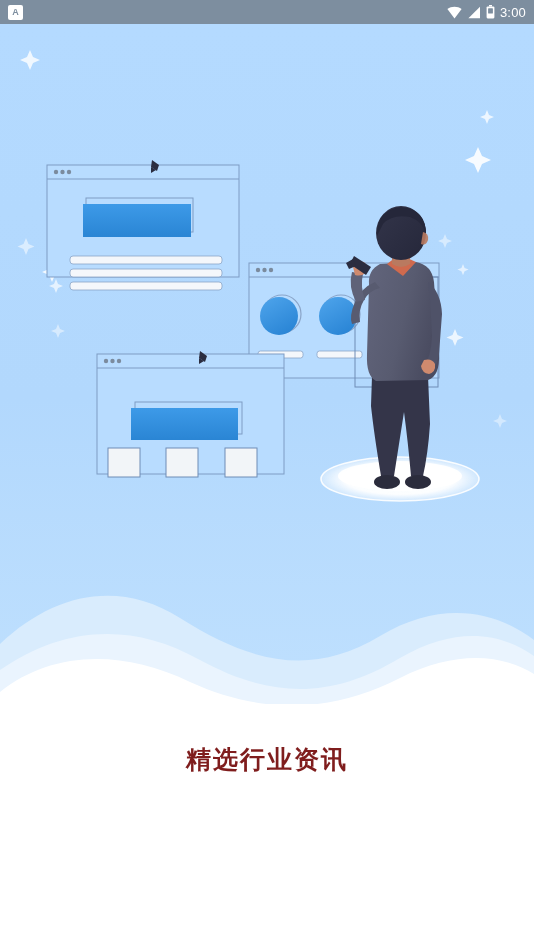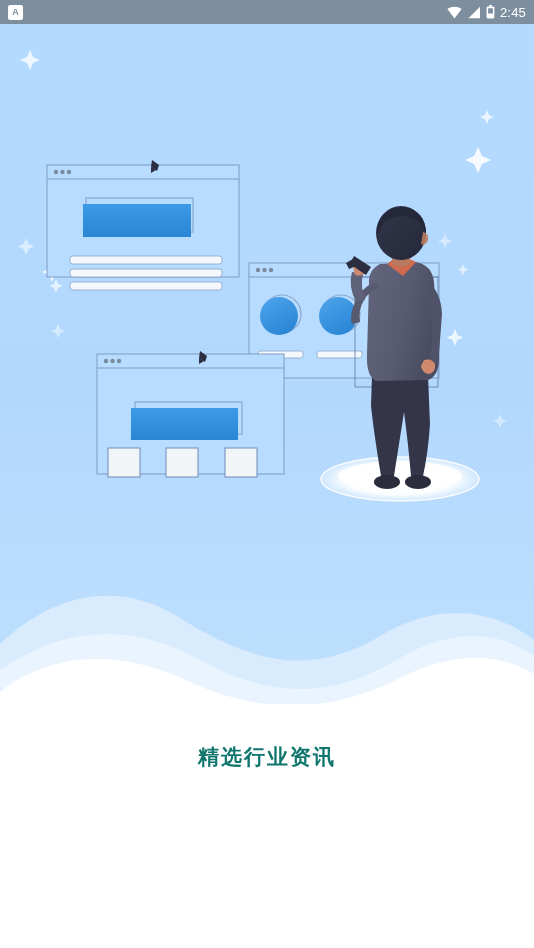--- a/index.html
+++ b/index.html
@@ -74,24 +74,24 @@
 
   
   .caption {
     position: absolute;
     left: 0;
     top: 744px;
     width: 534px;
     text-align: center;
   }
   .caption-title {
-    font-size: 21px;
+    font-size: 25px;
     font-weight: 600;
     letter-spacing: 2px;
-    color: #0f766e;
+    color: #7f1d1d;
     line-height: 1.25;
   }
   .caption-sub {
     margin-top: 16px;
     font-size: 18px;
     letter-spacing: 1.5px;
     color: #cbcbcb;
     line-height: 1.3;
   }
 </style>
@@ -121,21 +121,21 @@
         </svg>
       </span>
 
       <span style="display:inline-flex;">
         <svg width="9" height="14" viewBox="0 0 9 14" aria-hidden="true">
           <rect x="3" y="0" width="3" height="1.5" fill="#ffffff"></rect>
           <rect x="0.6" y="1.4" width="7.8" height="12" rx="1.1" fill="#ffffff"></rect>
           <rect x="2.1" y="3.2" width="4.8" height="5.4" rx="0.6" fill="#7d8e9f"></rect>
         </svg>
       </span>
-      <span class="status-clock">2:45</span>
+      <span class="status-clock">3:00</span>
     </div>
   </div>
 
   <div class="hero">
 
     <svg class="hero-art" viewBox="0 0 534 680" preserveAspectRatio="none">
       <defs>
         <linearGradient id="gBlueBtn" x1="0" y1="0" x2="0" y2="1">
           <stop offset="0%" stop-color="#3d9ae8"></stop>
           <stop offset="100%" stop-color="#2a85d4"></stop>

